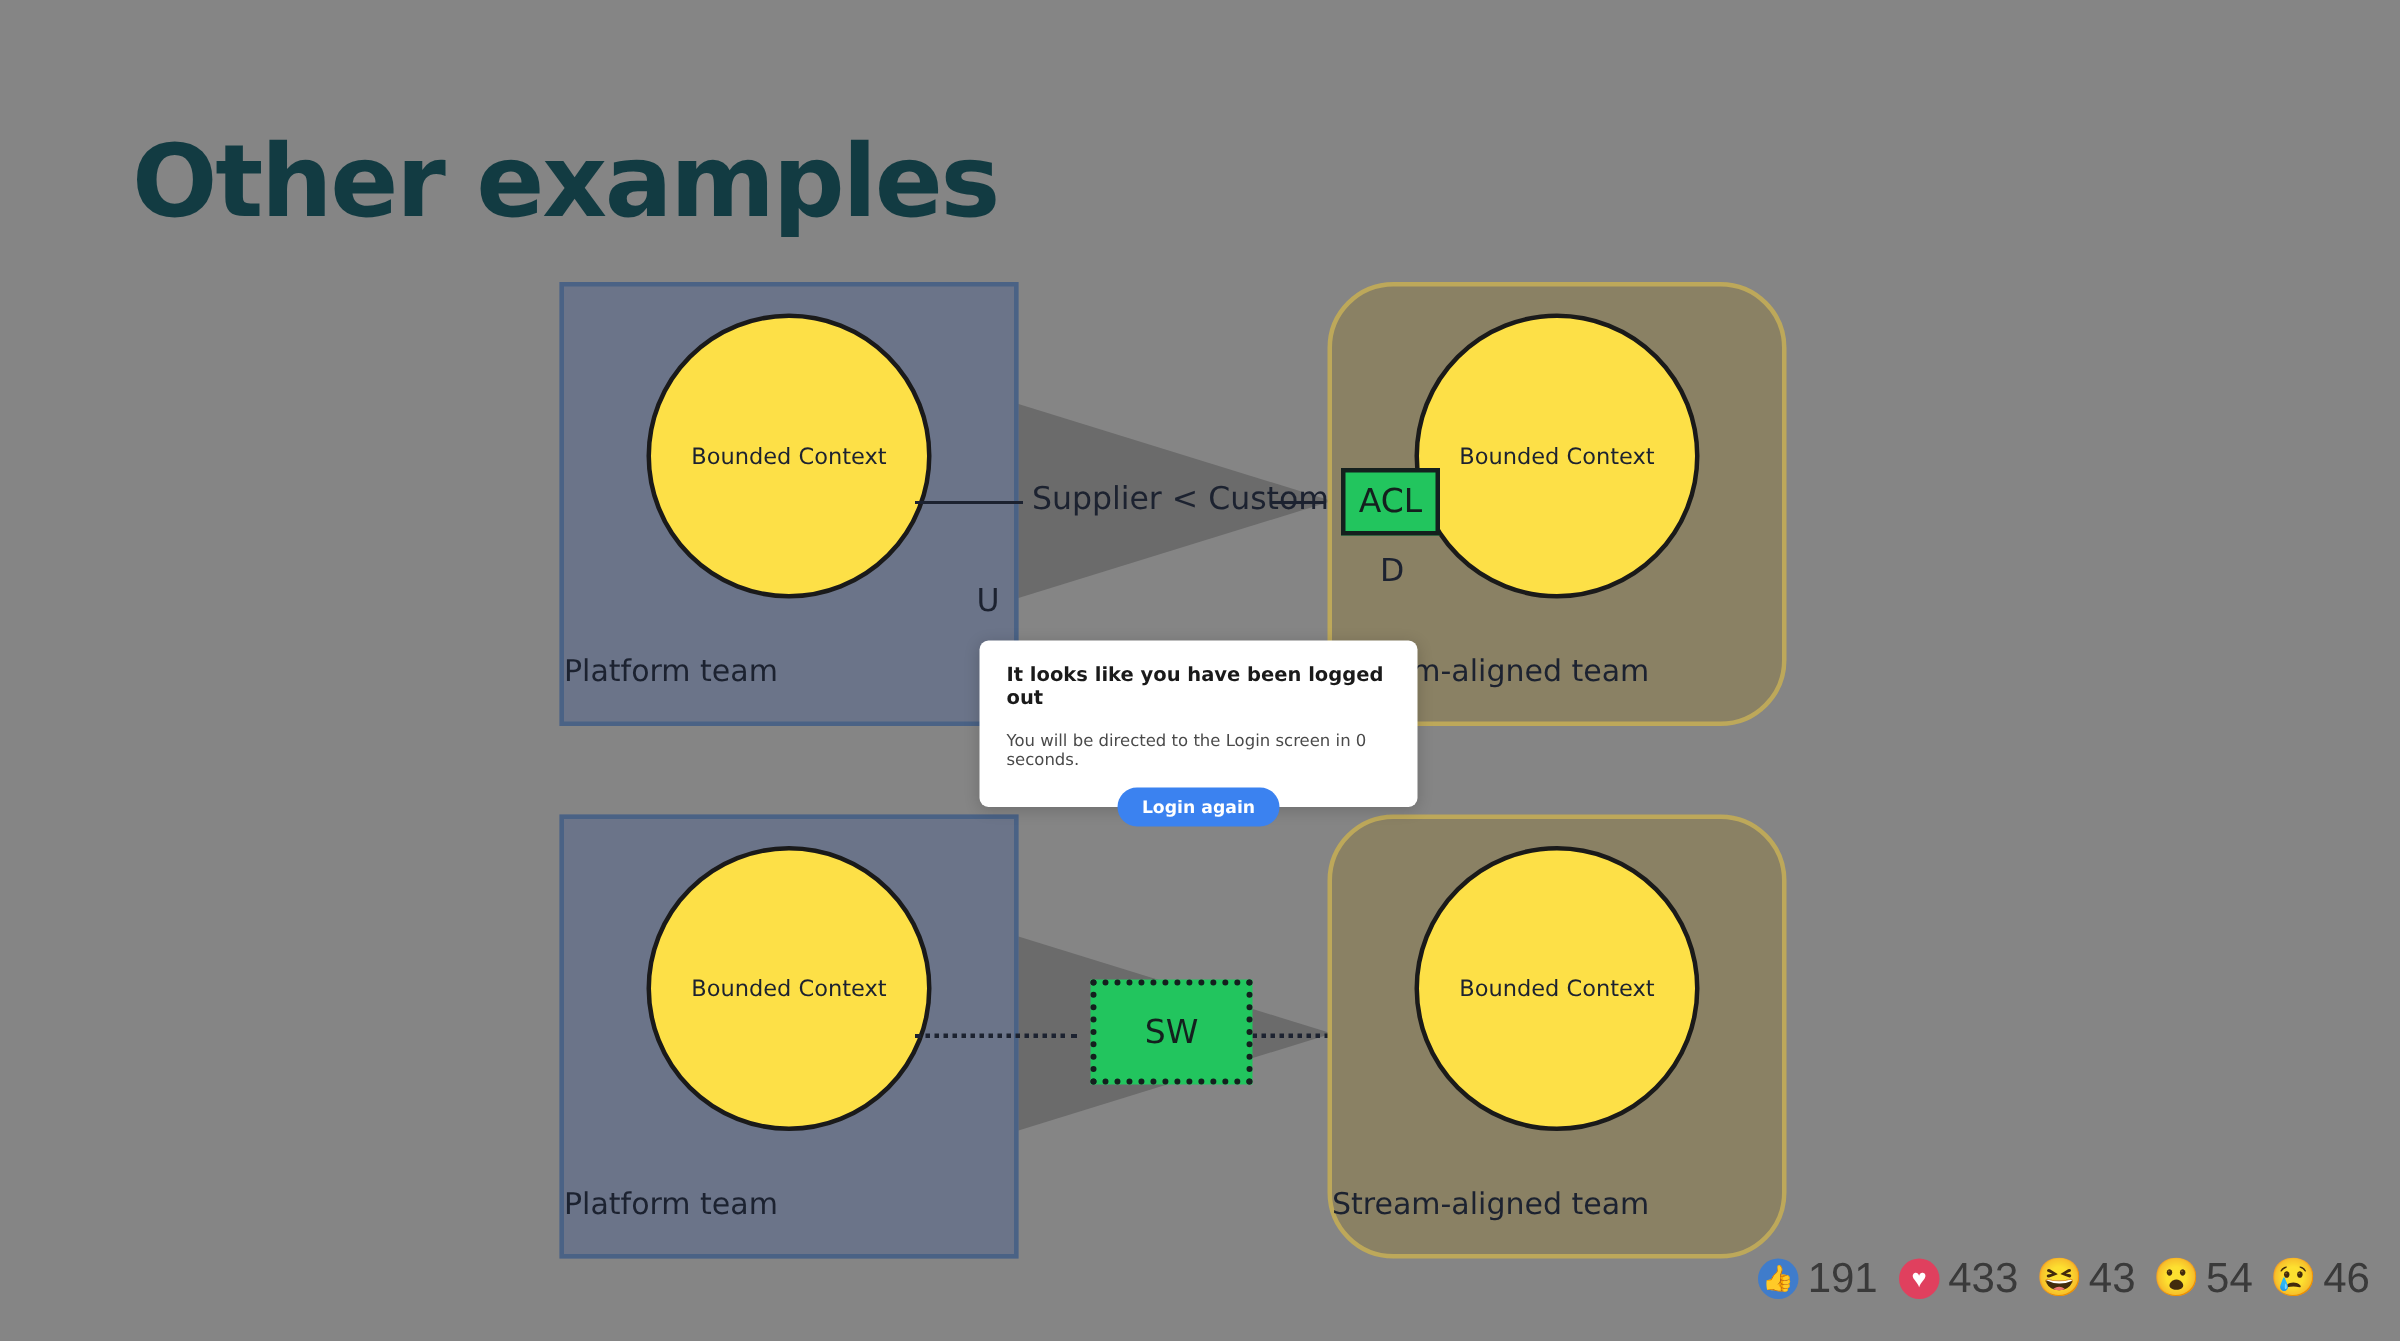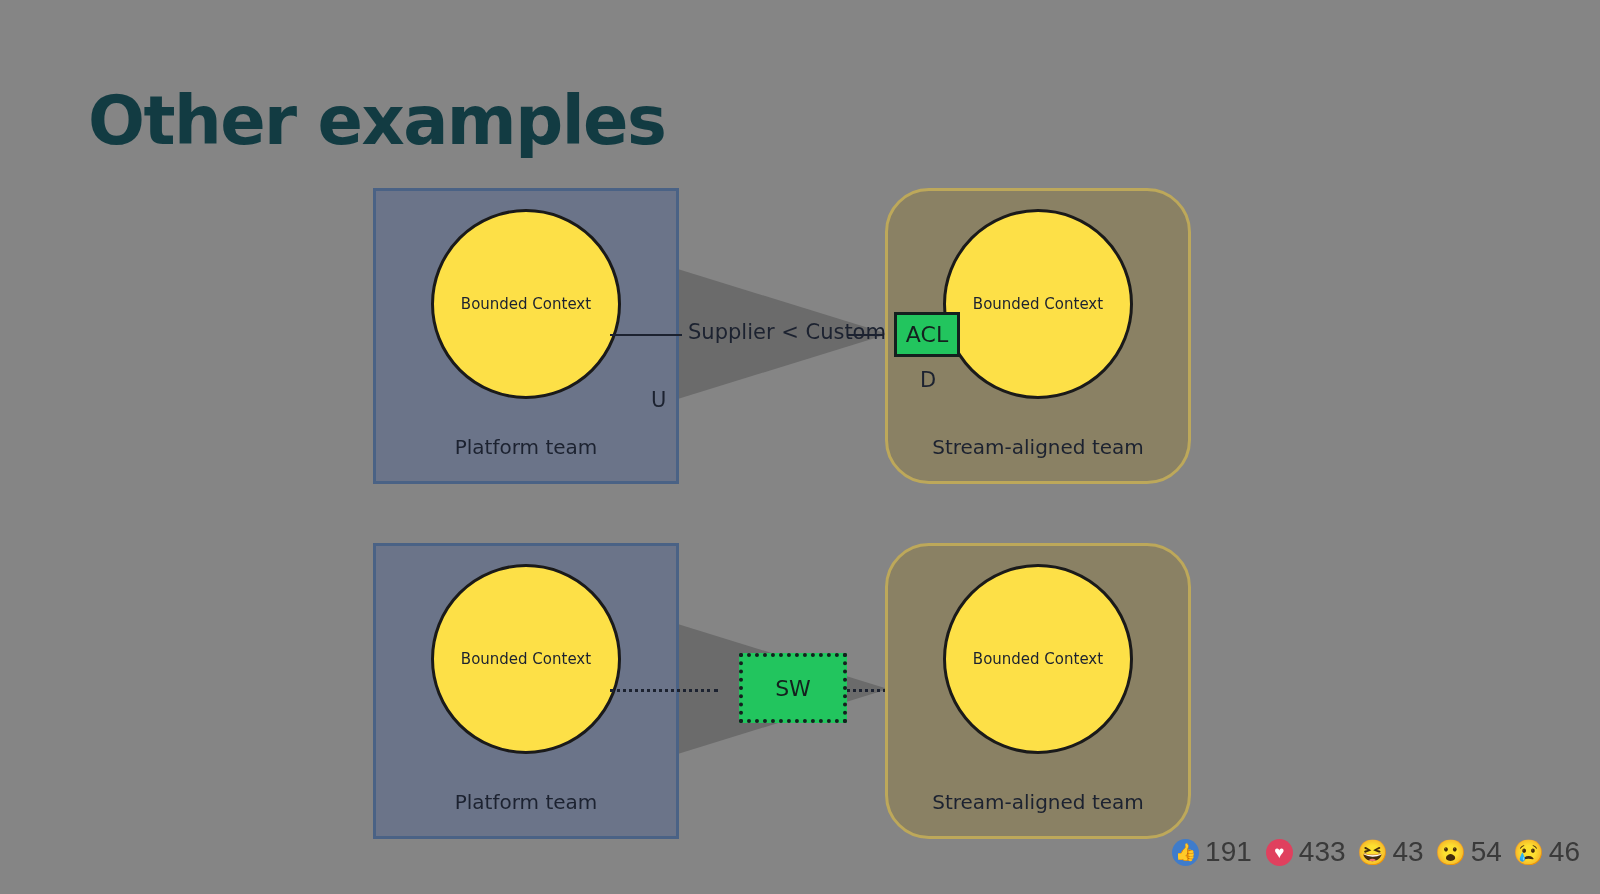--- a/index.html
+++ b/index.html
@@ -86,21 +86,20 @@
     font-size: 15px;
     color: #1c2230;
     font-family: "DejaVu Sans", sans-serif;
     white-space: nowrap;
   }
   .team-caption {
     position: absolute;
     left: 0;
     right: 0;
     bottom: 22px;
-    text-align: center;
     font-size: 20px;
     color: #1c2230;
     font-family: "DejaVu Sans", sans-serif;
   }
 
   
   .role-letter {
     position: absolute;
     font-size: 21px;
     color: #1c2230;
@@ -165,21 +164,20 @@
     width: 66px;
     height: 45px;
   }
   #sw-box {
     left: 727px;
     top: 110px;
     width: 108px;
     height: 70px;
     border-style: dotted;
     border-width: 4px;
-    margin-left: 12px;
   }
 
   
   #reactions-bar {
     position: absolute;
     right: 20px;
     bottom: 26px;
     display: flex;
     align-items: center;
     gap: 14px;
@@ -325,14 +323,19 @@
     <div class="reaction-item">
       <span class="reaction-icon emoji">😮</span>
       <span class="reaction-count">54</span>
     </div>
     <div class="reaction-item">
       <span class="reaction-icon emoji">😢</span>
       <span class="reaction-count">46</span>
     </div>
   </div>
 
+  <div id="logout-dialog">
+    <p id="dialog-heading">It looks like you have been logged out</p>
+    <p id="dialog-message">You will be directed to the Login screen in 0 seconds.</p>
+    <button id="login-again-button">Login again</button>
+  </div>
 
 </div>
 
 </body></html>

